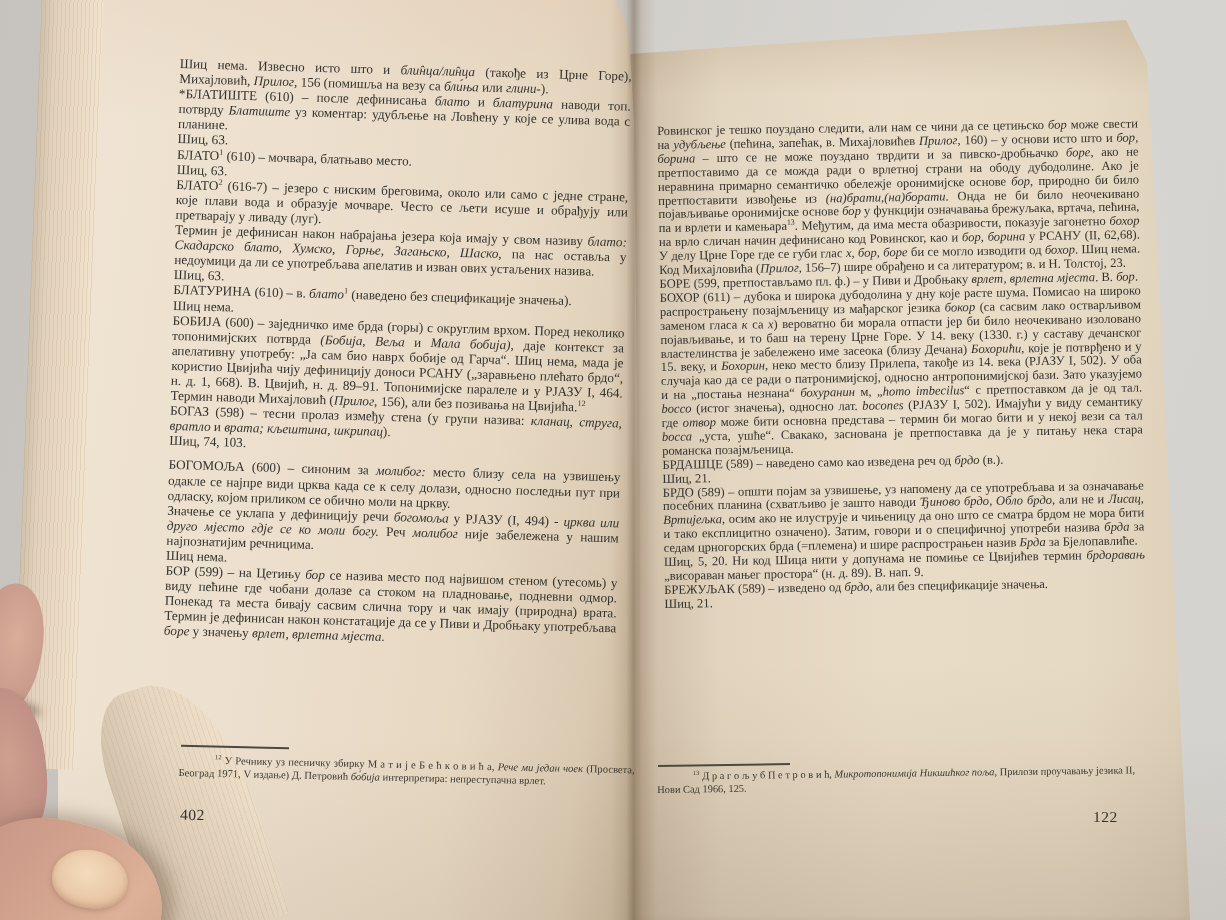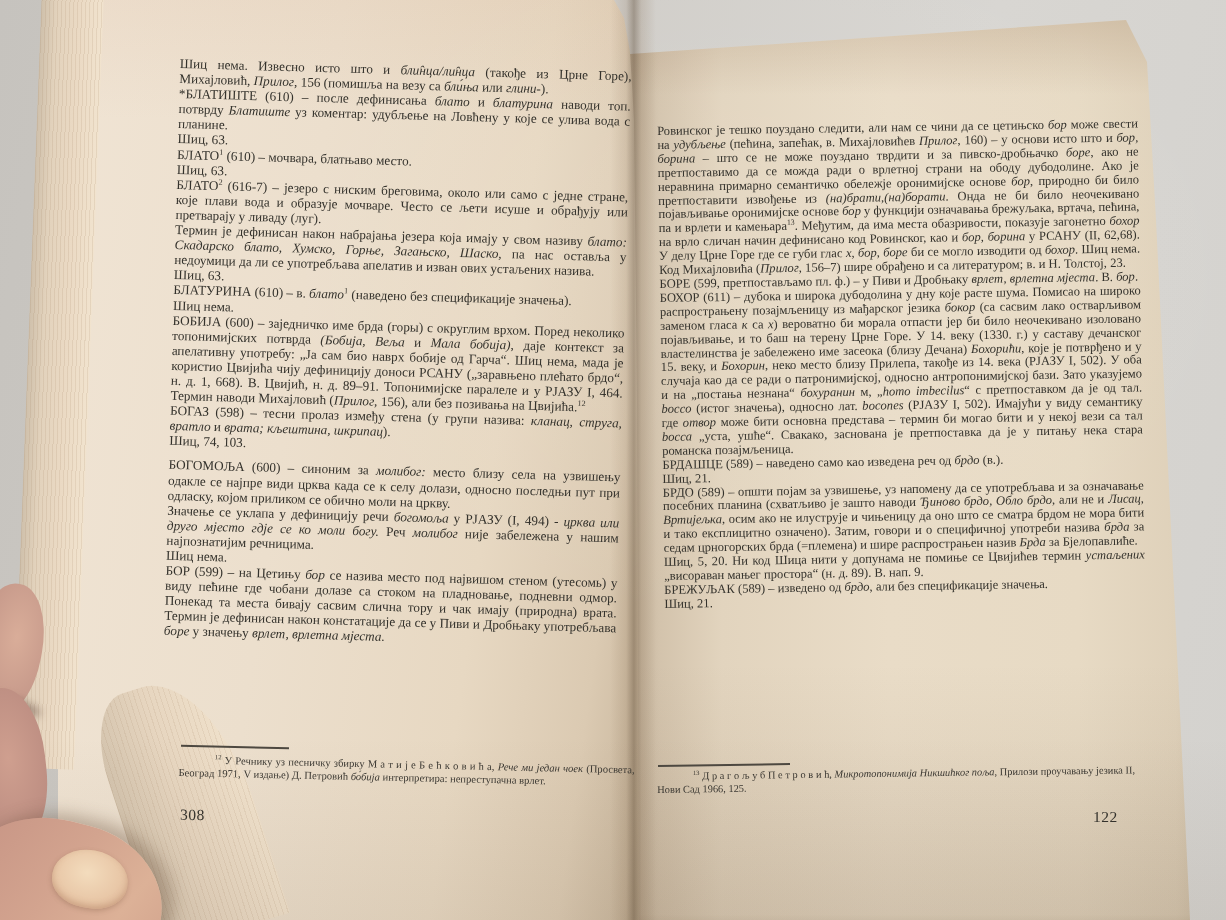--- a/index.html
+++ b/index.html
@@ -107,30 +107,30 @@
       <p>Шиц, 74, 103.</p>
       <p class="gap">БОГОМОЉА (600) – синоним за <em>молибог:</em> место близу села на узвишењу одакле се најпре види црква када се к селу долази, односно последњи пут при одласку, којом приликом се обично моли на цркву.</p>
       <p>Значење се уклапа у дефиницију речи <em>богомоља</em> у РЈАЗУ (I, 494) - <em>црква или друго мјесто гдје се ко моли богу.</em> Реч <em>молибог</em> није забележена у нашим најпознатијим речницима.</p>
       <p>Шиц нема.</p>
       <p>БОР (599) – на Цетињу <em>бор</em> се назива место под највишом стеном (утесомь) у виду пећине где чобани долазе са стоком на пладновање, подневни одмор. Понекад та места бивају сасвим слична тору и чак имају (природна) врата. Термин је дефинисан након констатације да се у Пиви и Дробњаку употребљава <em>боре</em> у значењу <em>врлет, врлетна мјеста.</em></p>
     </div>
   <div class="fn-rule-left"></div>
   <div class="fn-left">
       <p><sup>12</sup> У Речнику уз песничку збирку М а т и ј е  Б е ћ к о в и ћ а, <em>Рече ми један чоек</em> (Просвета, Београд 1971, V издање) Д. Петровић <em>бо́бија</em> интерпретира: непреступачна врлет.</p>
     </div>
-  <div class="pn-left">308</div>
+  <div class="pn-left">402</div>
 
   <div class="text-col text-right">
       <p>Ровинског је тешко поуздано следити, али нам се чини да се цетињско <em>бор</em> може свести на <em>удубљење</em> (пећина, запећак, в. Михајловићев <em>Прилог</em>, 160) – у основи исто што и <em>бор, борина</em> – што се не може поуздано тврдити и за пивско-дробњачко <em>боре</em>, ако не претпоставимо да се можда ради о врлетној страни на ободу дубодолине. Ако је неравнина примарно семантичко обележје оронимијске основе <em>бор</em>, природно би било претпоставити извођење из <em>(на)брати,(на)борати</em>. Онда не би било неочекивано појављивање оронимијске основе <em>бор</em> у функцији означавања брежуљака, вртача, пећина, па и врлети и камењара<sup>13</sup>. Међутим, да има места обазривости, показује загонетно <em>бохор</em> на врло сличан начин дефинисано код Ровинског, као и <em>бор, борина</em> у РСАНУ (II, 62,68). У делу Црне Горе где се губи глас <em>х, бор</em>, <em>боре</em> би се могло изводити од <em>бохор</em>. Шиц нема. Код Михајловића (<em>Прилог</em>, 156–7) шире обрађено и са литературом; в. и Н. Толстој, 23.</p>
       <p>БОРЕ (599, претпостављамо пл. ф.) – у Пиви и Дробњаку <em>врлет, врлетна мјеста</em>. В. <em>бор</em>.</p>
       <p>БОХОР (611) – дубока и широка дубодолина у дну које расте шума. Помисао на широко распрострањену позајмљеницу из мађарског језика <em>бокор</em> (са сасвим лако остварљивом заменом гласа <em>к</em> са <em>х</em>) вероватно би морала отпасти јер би било неочекивано изоловано појављивање, и то баш на терену Црне Горе. У 14. веку (1330. г.) у саставу дечанског властелинства је забележено име засеока (близу Дечана) <em>Бохорићи</em>, које је потврђено и у 15. веку, и <em>Бохорин</em>, неко место близу Прилепа, такође из 14. века (РЈАЗУ I, 502). У оба случаја као да се ради о патронимијској, односно антропонимијској бази. Зато указујемо и на „постања незнана“ <em>бохуранин</em> м, „<em>homo imbecilus</em>“ с претпоставком да је од тал. <em>bocco</em> (истог значења), односно лат. <em>bocones</em> (РЈАЗУ I, 502). Имајући у виду семантику где <em>отвор</em> може бити основна представа – термин би могао бити и у некој вези са тал <em>bocca</em> „уста, ушће“. Свакако, заснована је претпоставка да је у питању нека стара романска позајмљеница.</p>
       <p>БРДАШЦЕ (589) – наведено само као изведена реч од <em>брдо</em> (в.).</p>
       <p>Шиц, 21.</p>
       <p>БРДО (589) – општи појам за узвишење, уз напомену да се употребљава и за означавање посебних планина (схватљиво је зашто наводи <em>Ђиново брдо, Обло брдо</em>, али не и <em>Лисац, Вртијељка</em>, осим ако не илуструје и чињеницу да оно што се сматра брдом не мора бити и тако експлицитно означено). Затим, говори и о специфичној употреби назива <em>брда</em> за седам црногорских брда (=племена) и шире распрострањен назив <em>Брда</em> за Бјелопавлиће.</p>
-      <p>Шиц, 5, 20. Ни код Шица нити у допунама не помиње се Цвијићев термин <em>устаљених</em> „висораван мањег простора“ (н. д. 89). В. нап. 9.</p>
+      <p>Шиц, 5, 20. Ни код Шица нити у допунама не помиње се Цвијићев термин <em>брдоравањ</em> „висораван мањег простора“ (н. д. 89). В. нап. 9.</p>
       <p>БРЕЖУЉАК (589) – изведено од <em>брдо</em>, али без спецификације значења.</p>
       <p>Шиц, 21.</p>
     </div>
   <div class="fn-rule-right"></div>
   <div class="fn-right">
       <p><sup>13</sup> Д р а г о љ у б  П е т р о в и ћ, <em>Микротопонимија Никшићког поља</em>, Прилози проучавању језика II, Нови Сад 1966, 125.</p>
     </div>
   <div class="pn-right">122</div>
 
   <div class="finger-a"></div>

